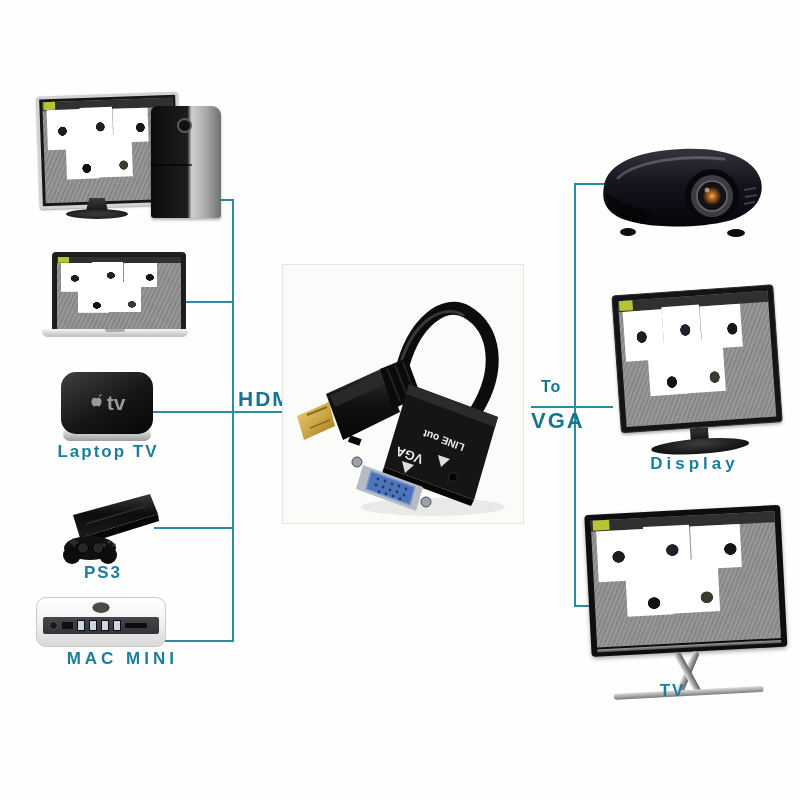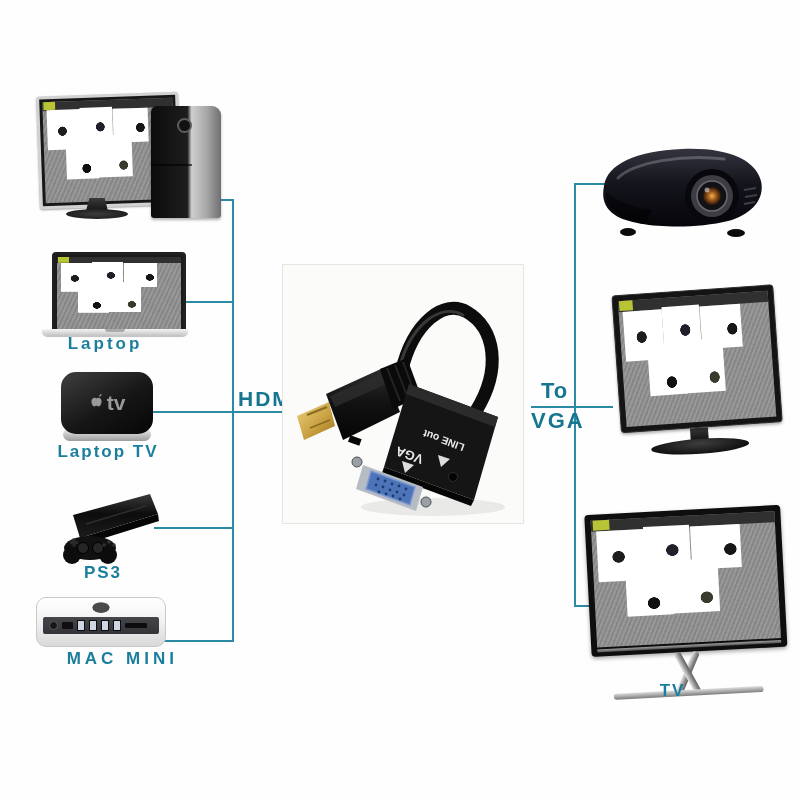--- a/index.html
+++ b/index.html
@@ -7,21 +7,21 @@
   .canvas{position:relative;width:800px;height:800px;background:#fefefe;overflow:hidden;}
 
   
   .cline{position:absolute;background:#2b8aa4;}
 
   
   .dev-label{position:absolute;color:#1a7e9c;font-weight:bold;font-size:17px;
              letter-spacing:3px;text-align:center;white-space:nowrap;}
   .conn-label{position:absolute;color:#17768f;font-weight:bold;white-space:nowrap;}
   #lbl-hdmi{left:238px;top:387px;font-size:21px;letter-spacing:2px;}
-  #lbl-to{left:541px;top:378px;font-size:22px;letter-spacing:1px;}
+  #lbl-to{left:541px;top:378px;font-size:16px;letter-spacing:1px;}
   #lbl-vga{left:531px;top:408px;font-size:22px;letter-spacing:2px;}
 
   
   .collage{position:absolute;inset:0;background-color:#8f8f8f;background-repeat:no-repeat;
     background-image:
       radial-gradient(closest-side,#1d1d1d 58%,transparent 64%),
       radial-gradient(closest-side,#20202a 58%,transparent 64%),
       radial-gradient(closest-side,#161616 58%,transparent 64%),
       radial-gradient(closest-side,#101010 58%,transparent 64%),
       radial-gradient(closest-side,#3a3a2d 58%,transparent 64%),
@@ -142,21 +142,20 @@
     <div class="pc-tower-power"></div>
     <div class="pc-tower-seam"></div>
   </div>
 
   <div class="laptop-screen">
     <div class="collage" style="inset:2px;"></div>
   </div>
   <div class="laptop-base">
     <div class="laptop-notch"></div>
   </div>
-  <div class="dev-label" style="left:40px;top:334px;width:130px;">Laptop</div>
 
   <div class="atv-base"></div>
   <div class="atv-box">
     <div class="atv-logo">
       <svg width="15" height="18" viewBox="0 0 20 24">
         <path d="M13.5 3.5 C13.6 1.6 15.2 0.2 16.8 0 C17 1.9 15.4 3.6 13.5 3.5 Z
                  M10 6 C8.6 4.6 5.2 4.9 3.9 7.3 C2.2 10.4 4.3 16.5 7.2 16.5 C8.3 16.5 8.7 15.8 10 15.8
                  C11.3 15.8 11.7 16.5 12.8 16.5 C15.7 16.5 17.8 10.4 16.1 7.3 C14.8 4.9 11.4 4.6 10 6 Z" fill="#9a9a9a"></path>
       </svg>
       <span>tv</span>
@@ -311,20 +310,21 @@
     </g>
   </svg>
 
   <div class="display-wrap">
     <div class="display-bezel">
       <div class="collage"></div>
     </div>
     <div class="display-neck"></div>
     <div class="display-base"></div>
   </div>
+  <div class="dev-label" style="left:612px;top:454px;width:165px;letter-spacing:4px;">Display</div>
 
   <div class="tv-wrap">
     <div class="tv-bezel">
       <div class="collage"></div>
       <div class="tv-trim"></div>
     </div>
     <div class="tv-legs">
       <div class="tv-leg l"></div>
       <div class="tv-leg r"></div>
       <div class="tv-foot"></div>

